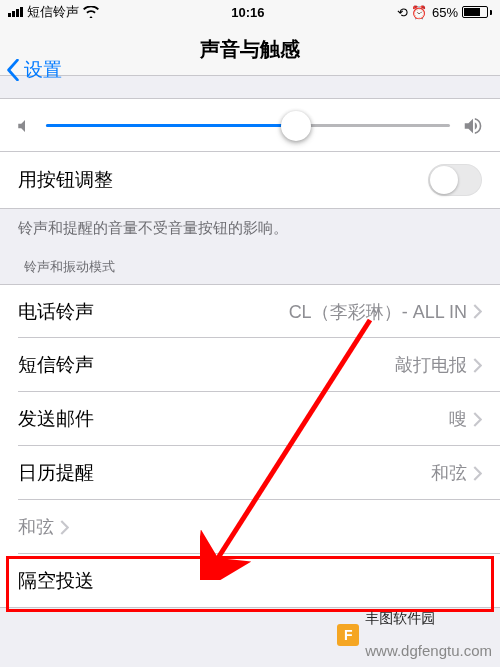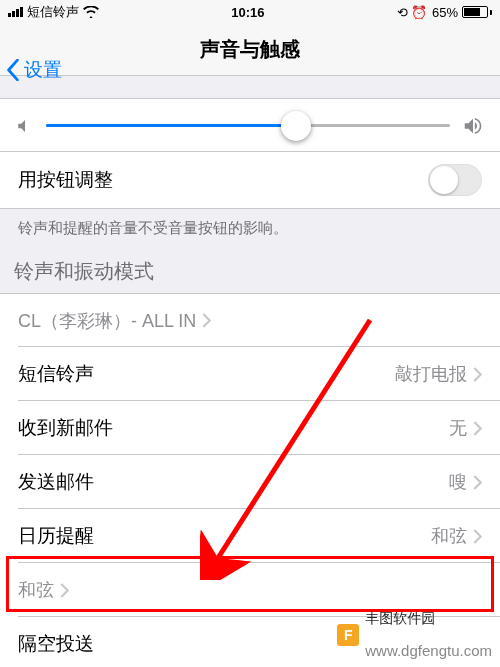--- a/index.html
+++ b/index.html
@@ -73,21 +73,21 @@
     }
     .row + .row { border-top: none; }
     .group .row:not(:last-child) { position: relative; border-bottom: none; }
     .group .row:not(:last-child)::after {
       content: ""; position: absolute; left: 18px; right: 0; bottom: 0; height: 1px; background: #c8c7cc;
     }
     .row-label { font-size: 19px; color: #000; }
     .row-value { font-size: 18px; color: #8e8e93; display: flex; align-items: center; gap: 6px; }
     .chevron { color: #c7c7cc; }
     .footer-text { font-size: 15px; color: #6d6d72; padding: 10px 18px 0; }
-    .header-text { font-size: 20px; color: #6d6d72; padding: 20px 14px 8px; }
+    .header-text { font-size: 13px; color: #6d6d72; padding: 20px 24px 8px; }
     .slider-row {
       background: #fff;
       border-top: 1px solid #c8c7cc;
       height: 54px;
       padding: 0 16px;
       display: flex;
       align-items: center;
       gap: 12px;
       margin-bottom: -1px;
     }
@@ -197,40 +197,32 @@
         <div class="toggle-knob"></div>
       </div>
     </div>
   </div>
   <div class="footer-text">铃声和提醒的音量不受音量按钮的影响。</div>
 
   <div class="header-text">铃声和振动模式</div>
 
   <div class="group">
     <div class="row">
+      <span class="row-label">电话铃声</span>
       <span class="row-value">
           <span>CL（李彩琳）- ALL IN</span>
           <svg class="chevron" width="9" height="15" viewBox="0 0 8 14">
             <path d="M1 1l6 6-6 6" stroke="#c7c7cc" stroke-width="2" fill="none"></path>
           </svg>
         </span>
     </div>
     <div class="row">
       <span class="row-label">短信铃声</span>
       <span class="row-value">
           <span>敲打电报</span>
-          <svg class="chevron" width="9" height="15" viewBox="0 0 8 14">
-            <path d="M1 1l6 6-6 6" stroke="#c7c7cc" stroke-width="2" fill="none"></path>
-          </svg>
-        </span>
-    </div>
-    <div class="row">
-      <span class="row-label">收到新邮件</span>
-      <span class="row-value">
-          <span>无</span>
           <svg class="chevron" width="9" height="15" viewBox="0 0 8 14">
             <path d="M1 1l6 6-6 6" stroke="#c7c7cc" stroke-width="2" fill="none"></path>
           </svg>
         </span>
     </div>
     <div class="row">
       <span class="row-label">发送邮件</span>
       <span class="row-value">
           <span>嗖</span>
           <svg class="chevron" width="9" height="15" viewBox="0 0 8 14">

